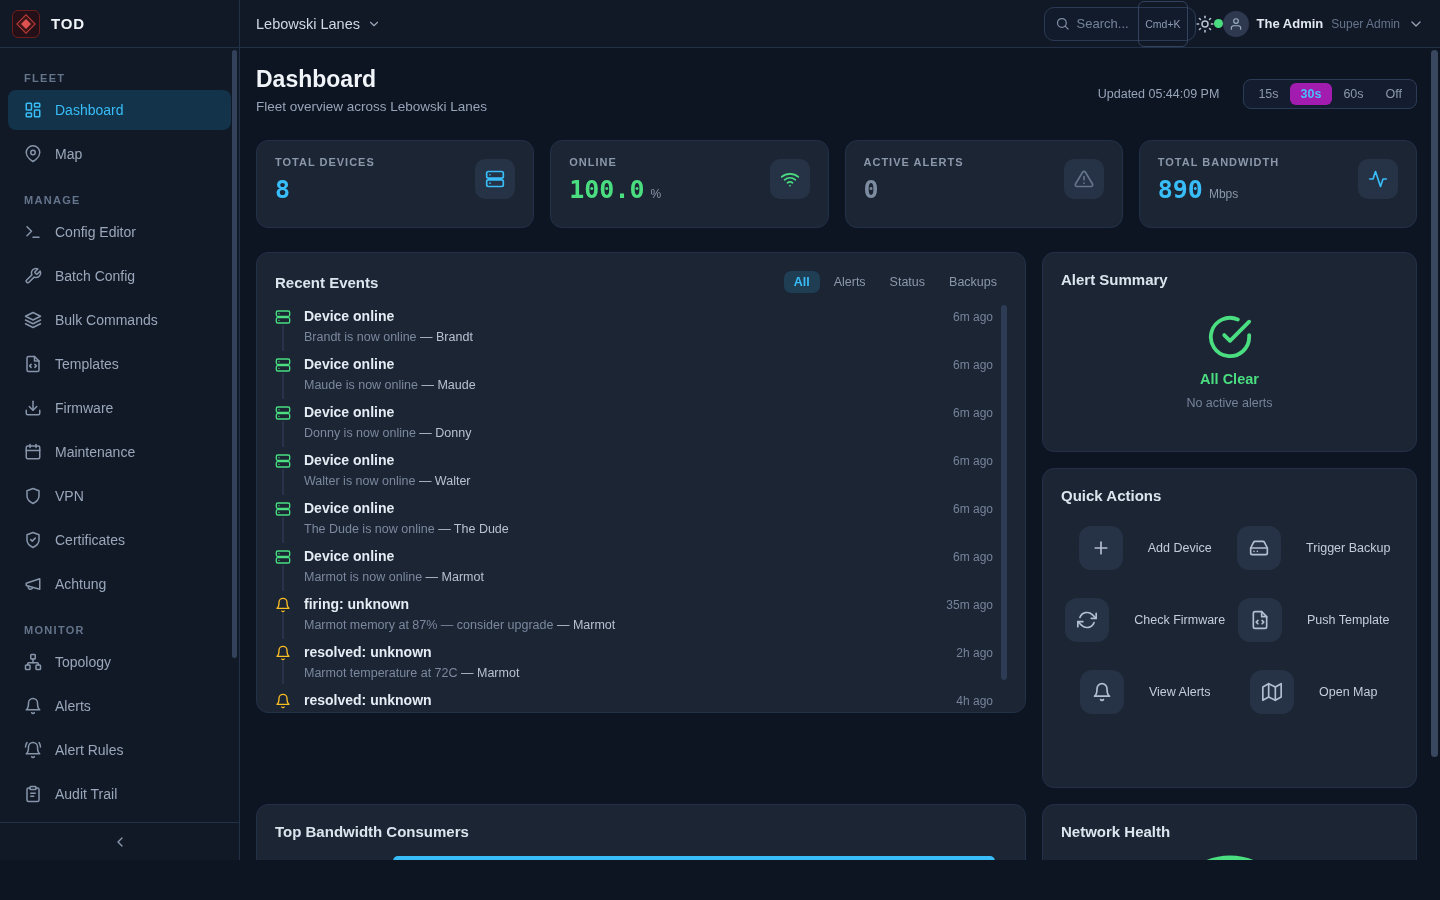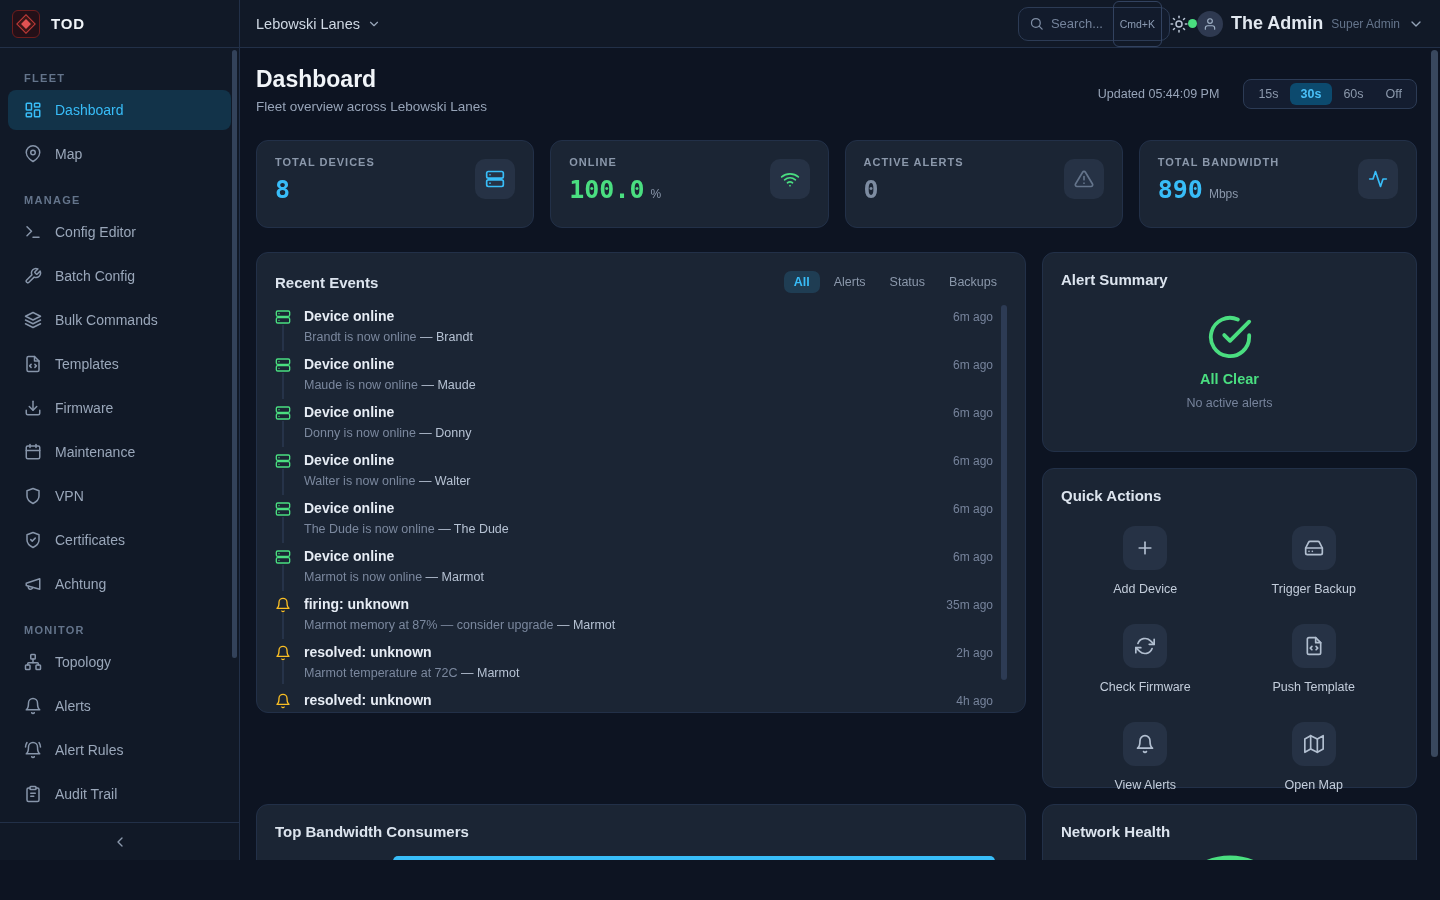--- a/index.html
+++ b/index.html
@@ -45,21 +45,21 @@
   .search-input { flex:1; min-width:0; background:transparent; border:none; outline:none;
     color:#cbd5e1; font-size:13px; font-family:inherit; }
   .search-input::placeholder { color:#74839b; }
   .kbd { border:1px solid #32425f; border-radius:6px; padding:16px 6px; font-size:10.5px;
     color:#8a9ab2; white-space:nowrap; }
   .iconbtn { background:none; border:none; color:#b8c3d2; cursor:pointer; display:flex; }
   .status-dot { width:9px; height:9px; border-radius:50%; background:var(--green); }
   .user-menu { display:flex; align-items:center; gap:8px; cursor:pointer; }
   .avatar { width:26px; height:26px; border-radius:50%; background:#2e3950; display:flex;
     align-items:center; justify-content:center; color:#9fb0c5; }
-  .user-name { font-size:18px; font-weight:600; color:#e2e8f0; }
+  .user-name { font-size:13px; font-weight:600; color:#e2e8f0; }
   .user-role { font-size:12px; color:#64748b; }
   .user-menu .chev { color:#94a3b8; }
 
   
   .sidebar { position:absolute; top:48px; left:0; bottom:0; width:240px; background:var(--panel);
     border-right:1px solid var(--border); display:flex; flex-direction:column; z-index:5; }
   .sidebar nav { flex:1; overflow:hidden; padding:24px 8px 0 8px; }
   .nav-label { font-size:11px; font-weight:700; letter-spacing:1.3px; color:#64748b;
     margin:0 16px 6px; }
   .nav-section { margin-bottom:20px; }
@@ -78,21 +78,21 @@
     padding:18px 23px 0 16px; }
   .page-head { display:flex; align-items:flex-start; justify-content:space-between; }
   .page-title { font-size:23px; font-weight:700; color:#f1f5f9; }
   .page-sub { font-size:13.5px; color:var(--text2); margin-top:6px; }
   .head-right { display:flex; align-items:center; gap:24px; margin-top:13px; }
   .updated { font-size:12.5px; color:var(--text2); }
   .seg-group { display:flex; align-items:center; border:1px solid var(--border2);
     background:#141d30; border-radius:8px; padding:3px; }
   .seg { background:none; border:none; font-family:inherit; font-size:12.5px; color:#8b98ab;
     padding:4px 11px; border-radius:6px; cursor:pointer; }
-  .seg.active { background:#0c4a6e; color:#4ac0f8; font-weight:600; }
+  .seg.active { background:#a21caf; color:#4ac0f8; font-weight:600; }
 
   
   .stats { display:grid; grid-template-columns:repeat(4,1fr); gap:16px; margin:26px 0 24px; }
   .stat-card { background:var(--card); border:1px solid var(--border); border-radius:12px;
     height:88px; padding:15px 18px; display:flex; align-items:flex-start;
     justify-content:space-between; }
   .stat-label { font-size:11px; font-weight:600; letter-spacing:1px; color:#8b98ab;
     text-transform:uppercase; }
   .stat-value-row { display:flex; align-items:baseline; gap:6px; margin-top:7px; }
   .stat-value { font-size:25px; font-weight:700; }
@@ -134,21 +134,21 @@
   .alert-summary { height:200px; }
   .as-center { display:flex; flex-direction:column; align-items:center; margin-top:26px; }
   .as-icon { width:46px; height:46px; color:var(--green); }
   .as-status { font-size:14.5px; font-weight:700; color:var(--green); margin-top:11px; }
   .as-detail { font-size:12.5px; color:#76839b; margin-top:9px; }
 
   .quick-actions { height:320px; }
   .qa-grid { display:grid; grid-template-columns:1fr 1fr; row-gap:28px; margin-top:22px;
     justify-items:center; }
   .qa-item { background:none; border:none; font-family:inherit; display:flex;
-    flex-direction:column; align-items:center; gap:12px; cursor:pointer; }
+    flex-direction:row; align-items:center; gap:25px; cursor:pointer; }
   .qa-chip { width:44px; height:44px; padding:12px; background:var(--chip); border-radius:12px;
     color:#b2bfd0; }
   .qa-label { font-size:12.5px; color:#c3cddb; }
 
   
   .grid-bottom { margin-top:16px; }
   .bottom-card { min-height:280px; }
   .bw-rows { margin-top:16px; }
   .bw-row { display:flex; align-items:center; gap:8px; margin-bottom:9px; }
   .bw-label { width:110px; flex:none; text-align:right; font-size:12px; color:#c6cfdb; }

